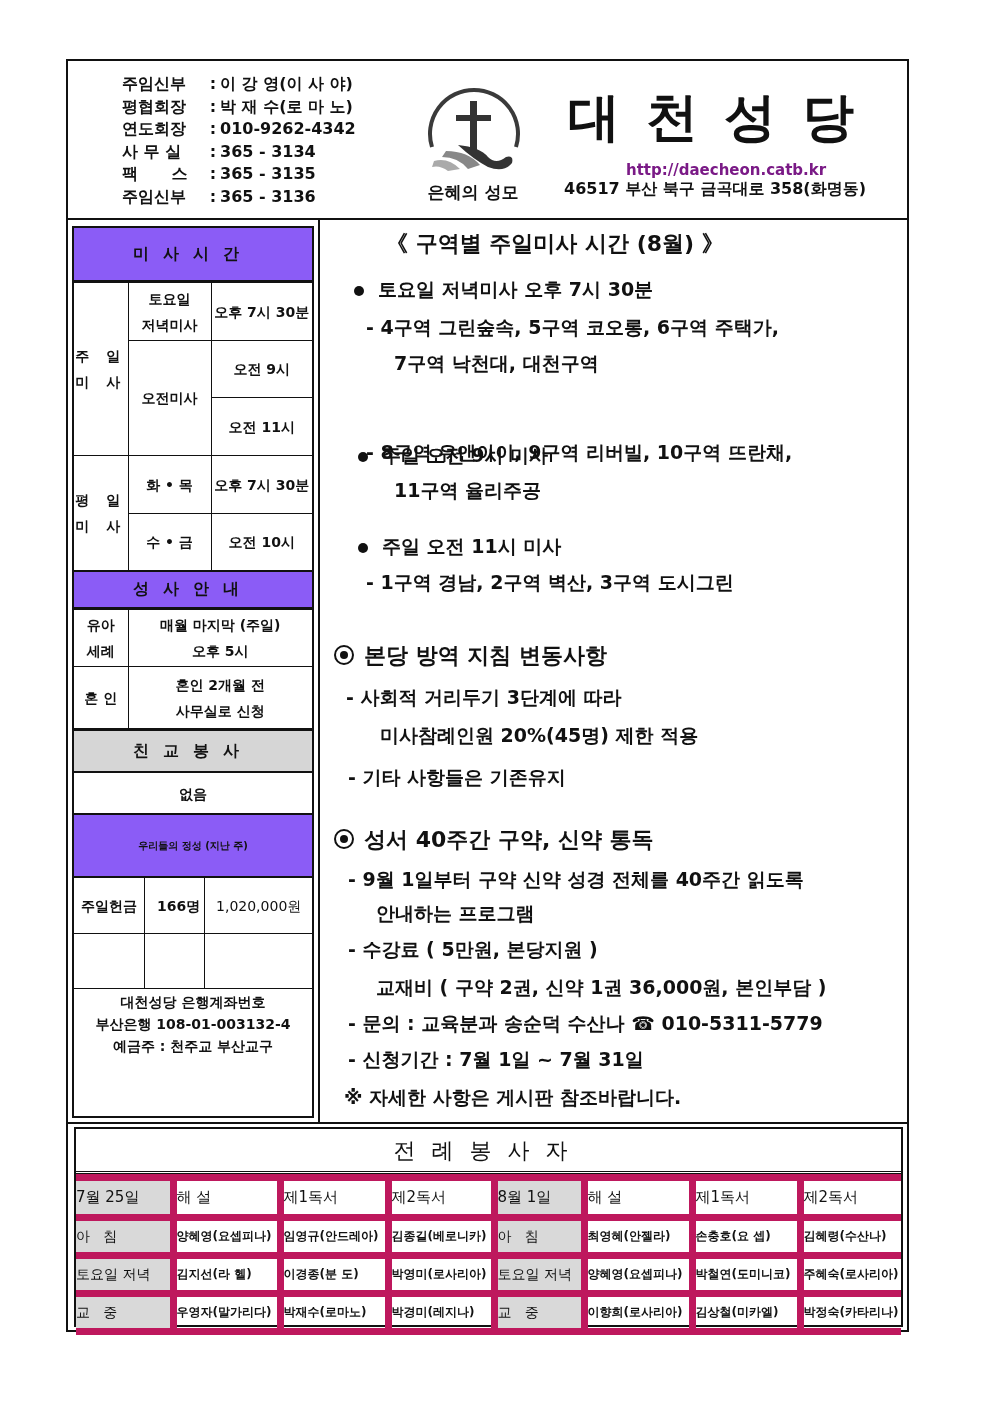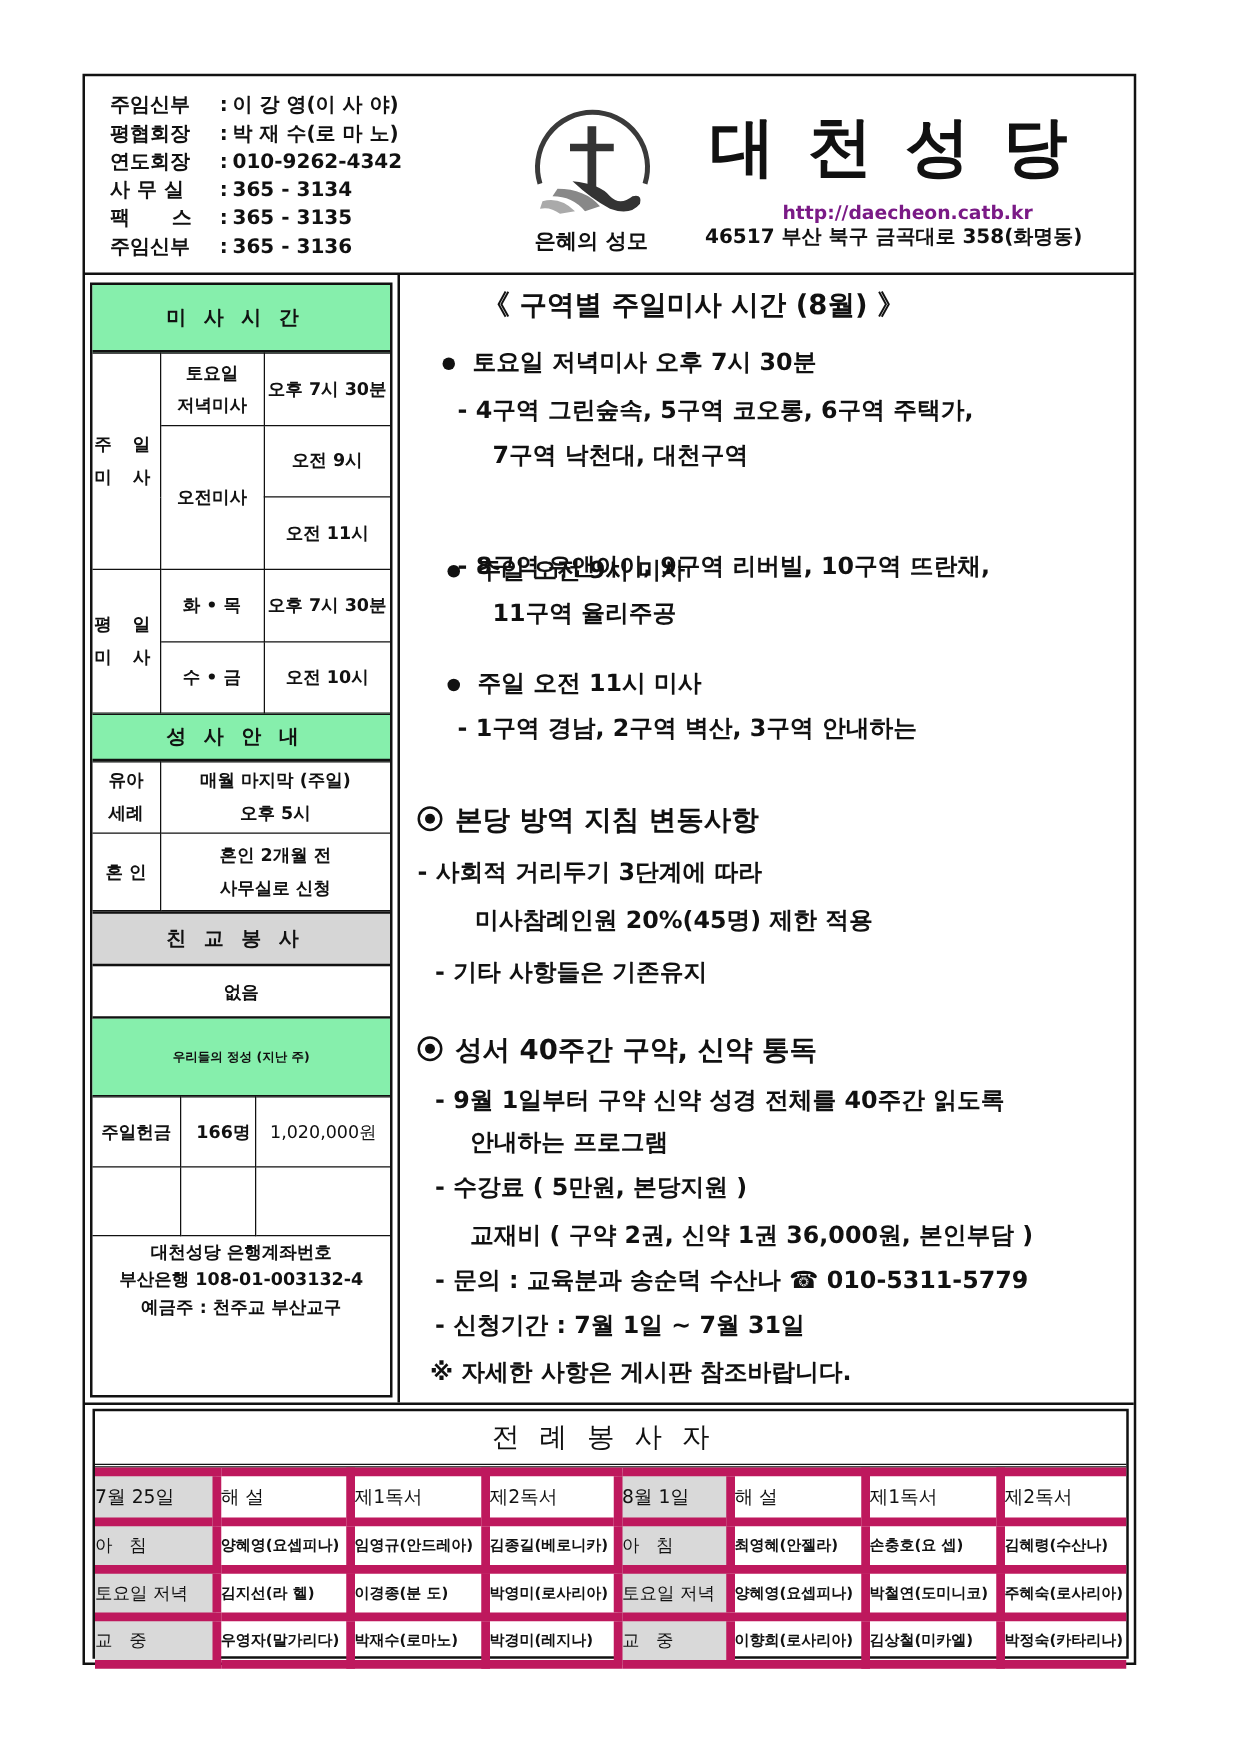--- a/index.html
+++ b/index.html
@@ -9,35 +9,35 @@
     color: #111; position: relative; overflow: hidden;
   }
   .page {
     position: absolute; left: 66px; top: 59px; width: 843px; height: 1273px;
     border: 2px solid #111;
   }
   
   .header { position: absolute; left: 0; top: 0; width: 839px; height: 159px; border-bottom: 2px solid #111; }
   .info { position: absolute; left: 20px; top: 12px; font-size: 16px; line-height: 22.6px; font-weight: bold; }
   .info-row { display: flex; white-space: nowrap; }
-  .info-label { display: inline-block; width: 84px; letter-spacing: 0px; }
+  .info-label { display: inline-block; width: 84px; letter-spacing: 0px; margin-left: 34px; }
   .info-sep { display: inline-block; width: 14px; text-align: center; }
   .logo { position: absolute; left: 350px; top: 24px; width: 110px; height: 130px; }
   .logo-caption { position: absolute; left: 0; top: 96px; width: 110px; text-align: center; font-size: 17px; font-weight: bold; }
   .title { position: absolute; left: 500px; top: 22px; width: 330px; font-size: 52px; font-weight: bold; letter-spacing: 26px; white-space: nowrap; }
   .url { position: absolute; left: 558px; top: 100px; font-size: 15px; color: #7a1a86; font-weight: bold; }
   .address { position: absolute; left: 496px; top: 118px; font-size: 16px; font-weight: bold; white-space: nowrap; }
 
   
   .vdivider { position: absolute; left: 250px; top: 159px; width: 2px; height: 902px; background: #111; }
   .hdivider { position: absolute; left: 0; top: 1061px; width: 839px; height: 2px; background: #111; }
 
   
   .sidebar { position: absolute; left: 4px; top: 165px; width: 242px; height: 892px; border: 2px solid #111; }
-  .sb-head { background: #86efac; text-align: center; font-weight: bold; font-size: 16px; letter-spacing: 14px; border-bottom: 2px solid #111; display: flex; align-items: center; justify-content: center; }
+  .sb-head { background: #8b5cf6; text-align: center; font-weight: bold; font-size: 16px; letter-spacing: 14px; border-bottom: 2px solid #111; display: flex; align-items: center; justify-content: center; }
   .sb-head.light { background: #d6d6d6; }
   table.sb { width: 100%; border-collapse: collapse; font-size: 14px; font-weight: bold; }
   table.sb td { border: 1px solid #111; text-align: center; vertical-align: middle; line-height: 26px; }
   table.sb tr td:first-child { border-left: none; }
   table.sb tr td:last-child { border-right: none; }
   .spaced { letter-spacing: 6px; }
 
   
   .content { position: absolute; left: 262px; top: 166px; width: 575px; height: 890px; font-weight: bold; }
   .c-title { position: absolute; left: 56px; top: 2px; font-size: 22px; white-space: nowrap; }
@@ -207,24 +207,24 @@
 
     <div class="c-line" style="left:24px; top:50px;"><span class="bullet"></span><span>토요일 저녁미사   오후 7시 30분</span></div>
     <div class="c-line" style="left:36px; top:88px;">- 4구역 그린숲속, 5구역 코오롱, 6구역 주택가,</div>
     <div class="c-line" style="left:64px; top:124px;">7구역 낙천대, 대천구역</div>
 
     <div class="c-line" style="left:28px; top:175px;margin-top:41px;"><span class="bullet"></span><span>주일 오전 9시 미사</span></div>
     <div class="c-line" style="left:36px; top:213px;">- 8구역 유앤아이, 9구역 리버빌, 10구역 뜨란채,</div>
     <div class="c-line" style="left:64px; top:251px;">11구역 율리주공</div>
 
     <div class="c-line" style="left:28px; top:307px;"><span class="bullet"></span><span>주일 오전 11시 미사</span></div>
-    <div class="c-line" style="left:36px; top:343px;">- 1구역 경남, 2구역 벽산, 3구역 안내하는</div>
+    <div class="c-line" style="left:36px; top:343px;">- 1구역 경남, 2구역 벽산, 3구역 도시그린</div>
 
     <div class="c-head" style="left:4px; top:414px;"><span class="target"></span><span>본당 방역 지침 변동사항</span></div>
-    <div class="c-line" style="left:4px; top:458px;">- 사회적 거리두기 3단계에 따라</div>
+    <div class="c-line" style="left:16px; top:458px;">- 사회적 거리두기 3단계에 따라</div>
     <div class="c-line" style="left:50px; top:496px;">미사참례인원 20%(45명) 제한 적용</div>
     <div class="c-line" style="left:18px; top:538px;">- 기타 사항들은 기존유지</div>
 
     <div class="c-head" style="left:4px; top:598px;"><span class="target"></span><span>성서 40주간 구약, 신약 통독</span></div>
     <div class="c-line" style="left:18px; top:640px;">- 9월 1일부터 구약 신약 성경 전체를 40주간 읽도록</div>
     <div class="c-line" style="left:46px; top:674px;">안내하는 프로그램</div>
     <div class="c-line" style="left:18px; top:710px;">- 수강료 ( 5만원,   본당지원 )</div>
     <div class="c-line" style="left:46px; top:748px;text-align:right;">교재비 ( 구약 2권, 신약 1권 36,000원, 본인부담 )</div>
     <div class="c-line" style="left:18px; top:784px;">- 문의 : 교육분과 송순덕 수산나 ☎ 010-5311-5779</div>
     <div class="c-line" style="left:18px; top:820px;">- 신청기간 : 7월 1일 ~ 7월 31일</div>

